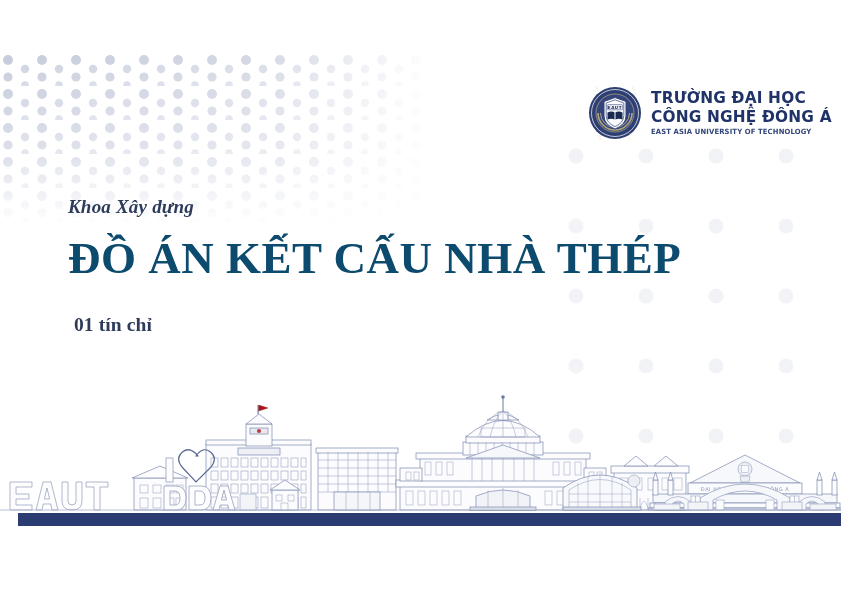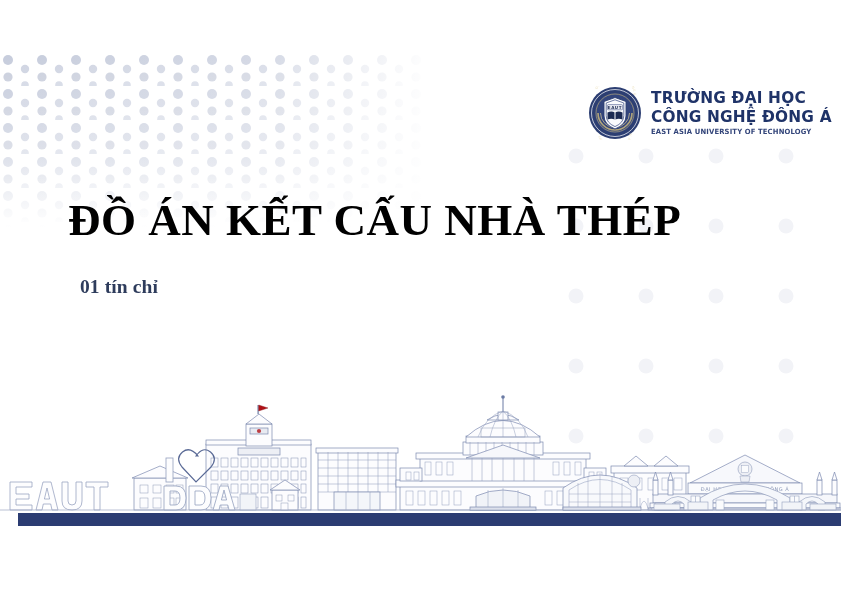--- a/index.html
+++ b/index.html
@@ -96,32 +96,32 @@
     font-weight: bold;
     font-size: 19px;
     color: #2E3C5C;
     margin: 0 0 16px 0;
     letter-spacing: 0.2px;
   }
   .main-title {
     font-family: "Liberation Serif", serif;
     font-weight: bold;
     font-size: 45px;
-    color: #000000;
+    color: #0c4a6e;
     margin: 0 0 28px 0;
     letter-spacing: 0.5px;
     line-height: 1.08;
     white-space: nowrap;
   }
   .meta-line {
     font-family: "Liberation Serif", serif;
     font-weight: bold;
     font-size: 19.5px;
     color: #2E3C5C;
-    margin: 12px;
+    margin: 6px;
     line-height: 1.45;
     letter-spacing: 0.1px;
   }
 
   
   .skyline {
     position: absolute;
     left: 0;
     top: 390px;
     width: 841px;
@@ -214,20 +214,21 @@
       </svg>
     </span>
     <span class="logo-text">
       <span class="logo-line1">TRƯỜNG ĐẠI HỌC</span>
       <span class="logo-line2">CÔNG NGHỆ ĐÔNG Á</span>
       <span class="logo-sub">EAST ASIA UNIVERSITY OF TECHNOLOGY</span>
     </span>
   </div>
 
   <div class="text-block">
+    <p class="faculty">Khoa Xây dựng</p>
     <h1 class="main-title">ĐỒ ÁN KẾT CẤU NHÀ THÉP</h1>
     <p class="meta-line">01 tín chỉ</p>
   </div>
 
   <div class="skyline">
     <svg width="841" height="125" viewBox="0 0 841 125" xmlns="http://www.w3.org/2000/svg">
       <g stroke="#7C8AB0" stroke-width="0.7" fill="#FCFCFE">
 
         <g fill="#FDFDFE" stroke="#9AA5C2" stroke-width="0.8">
           <path d="M10 92 L10 120 L32 120 L32 115 L16 115 L16 109 L29 109 L29 104 L16 104 L16 97 L32 97 L32 92 Z"></path>

